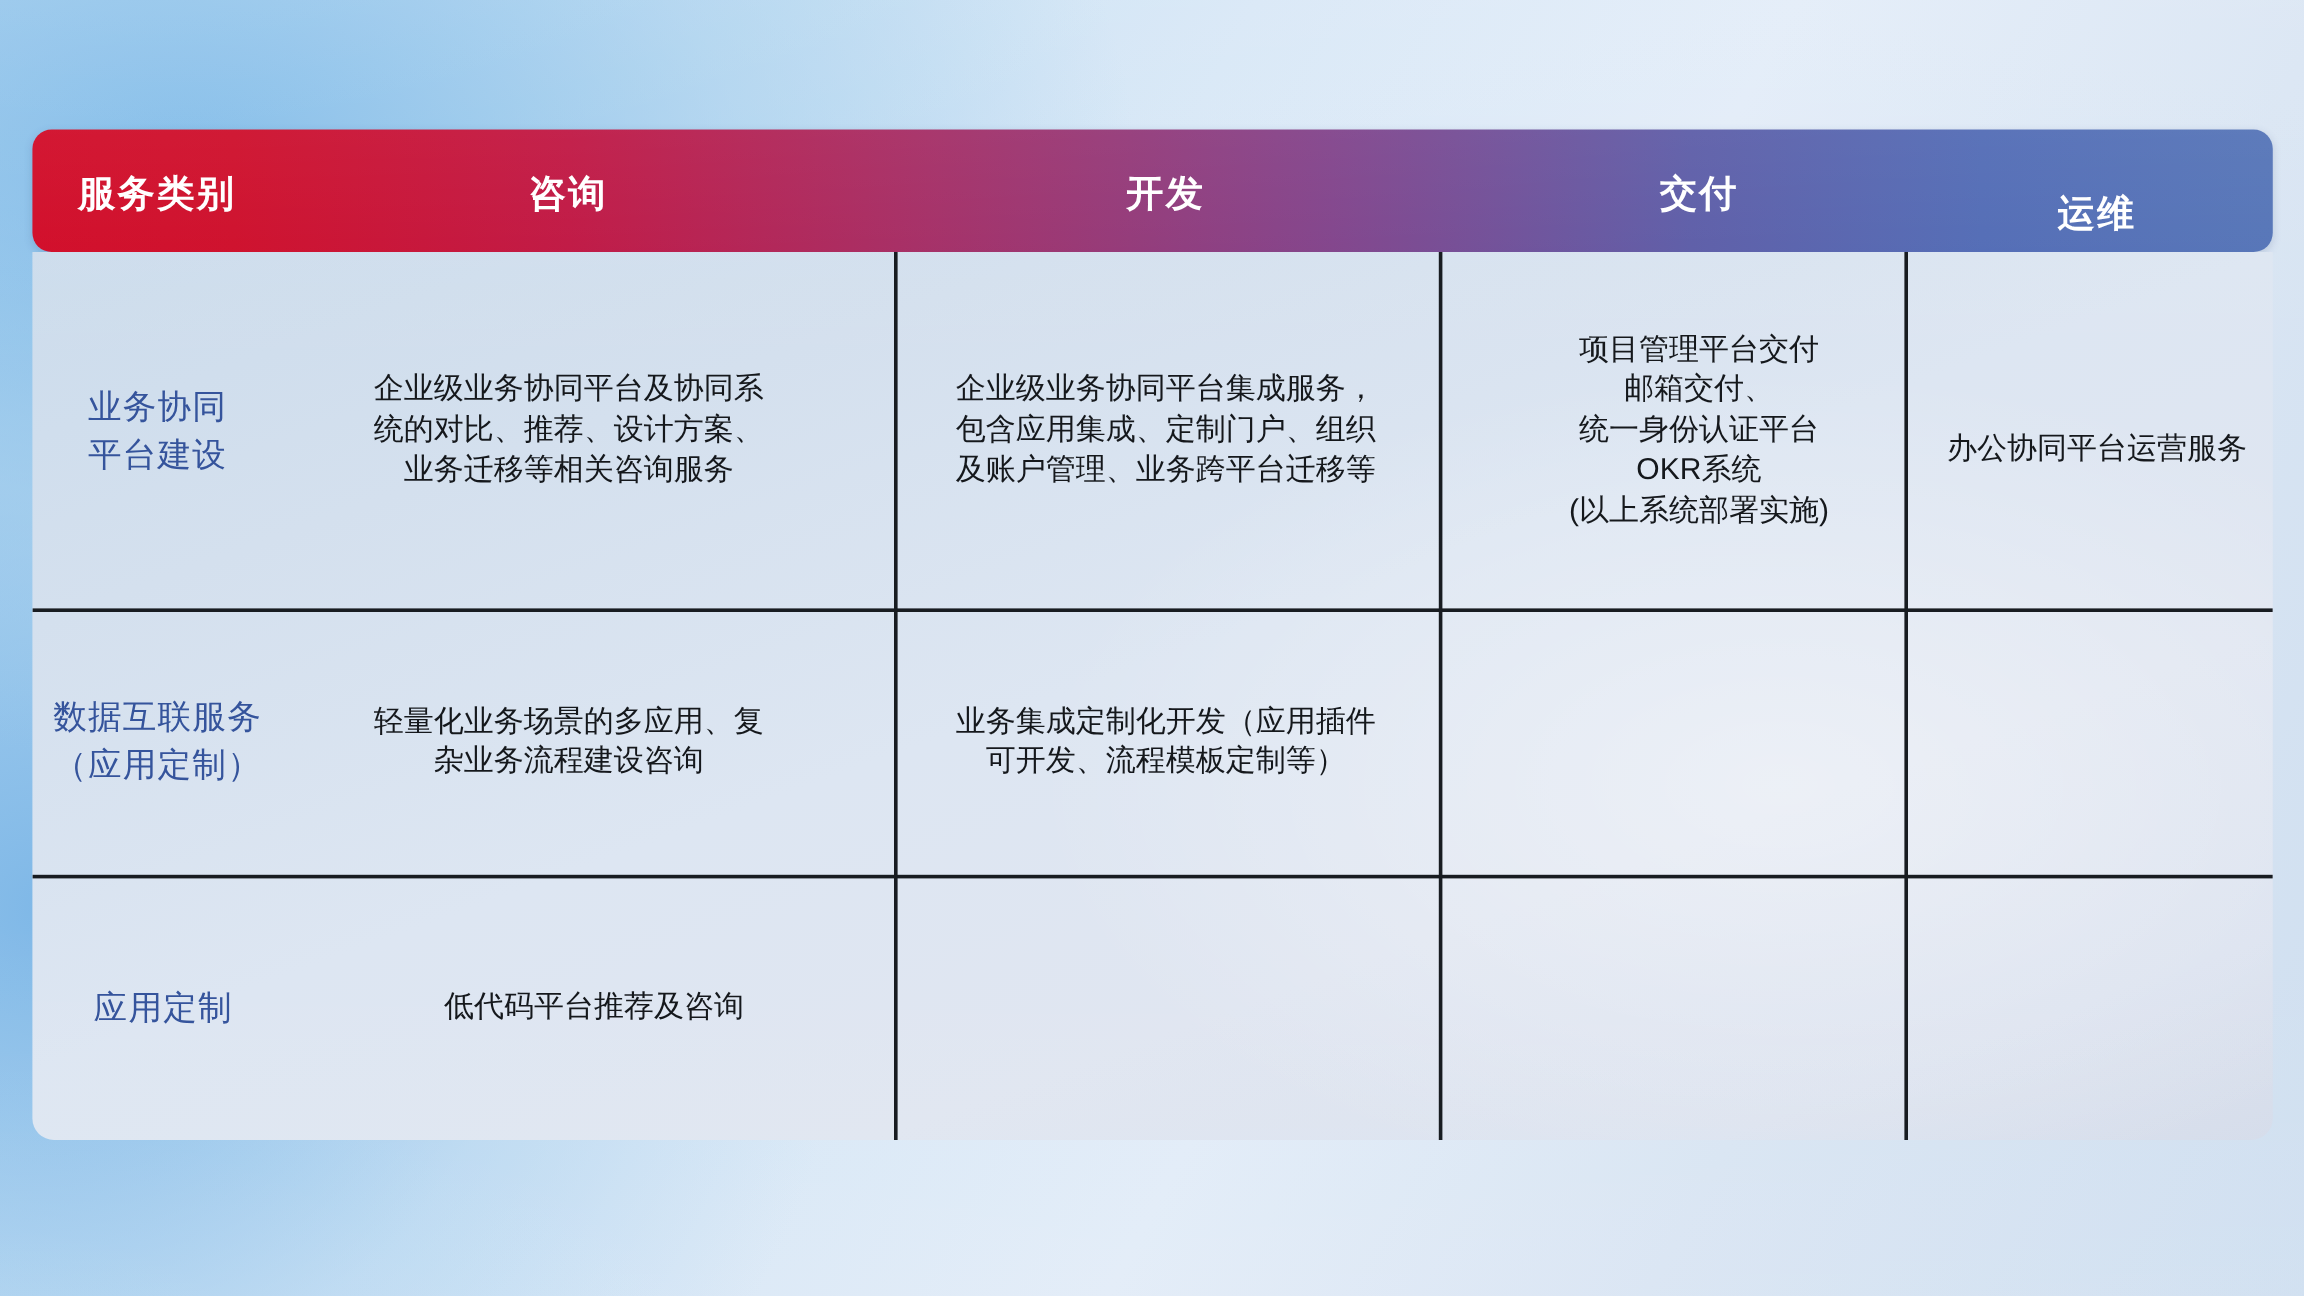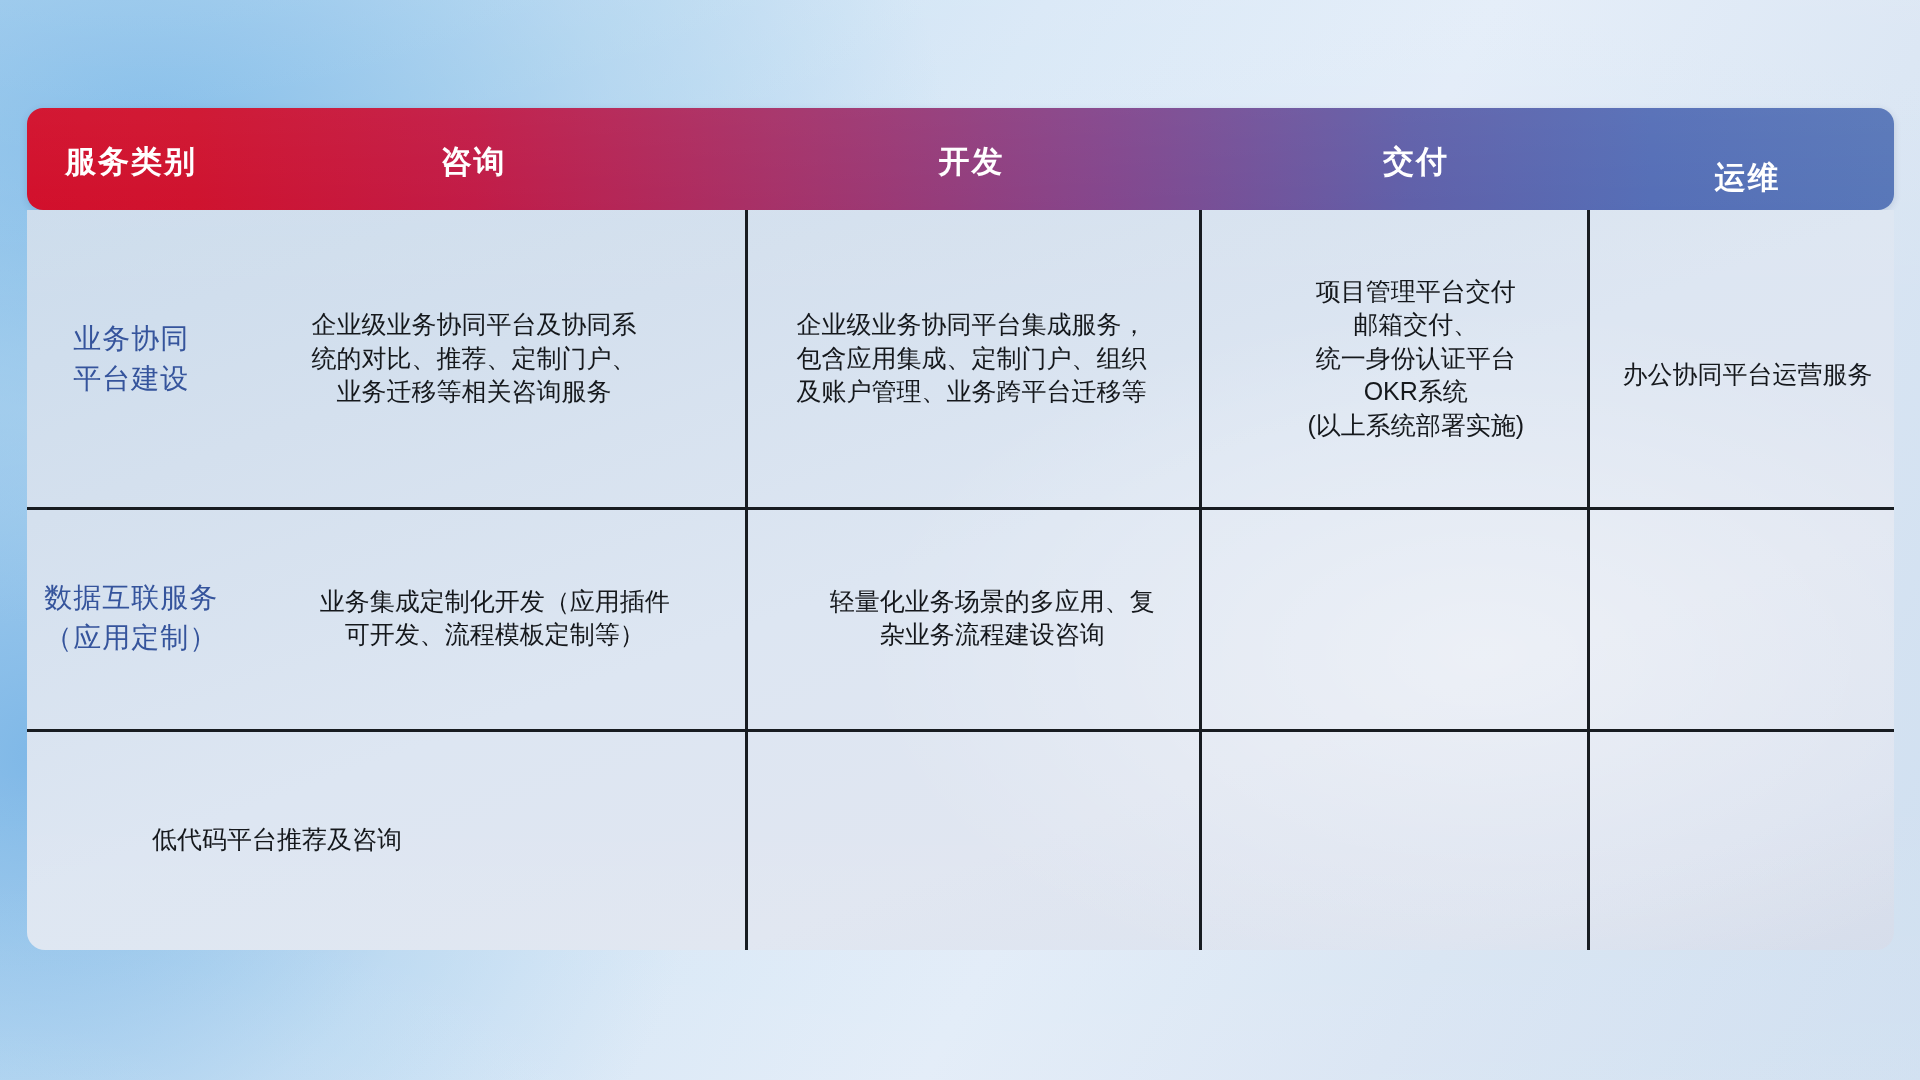--- a/index.html
+++ b/index.html
@@ -181,21 +181,21 @@
 
       <div class="rows">
 
         <div class="row row-0">
           <div class="cell cat col-0">
               <span class="txt">业务协同
 平台建设</span>
             </div>
           <div class="cell col-1">
               <span class="txt">企业级业务协同平台及协同系
-统的对比、推荐、定制门户、
+统的对比、推荐、设计方案、
 业务迁移等相关咨询服务</span>
             </div>
           <div class="cell col-2">
               <span class="txt">企业级业务协同平台集成服务，
 包含应用集成、定制门户、组织
 及账户管理、业务跨平台迁移等</span>
             </div>
           <div class="cell col-3">
               <span class="txt">项目管理平台交付
 邮箱交付、
@@ -208,39 +208,42 @@
             </div>
         </div>
 
         <div class="row-sep" style="top:297px"></div>
 
         <div class="row row-1">
           <div class="cell cat col-0">
               <span class="txt">数据互联服务
 （应用定制）</span>
             </div>
+          <div class="cell col-1">
+              <span class="txt">轻量化业务场景的多应用、复
+杂业务流程建设咨询</span>
+            </div>
           <div class="cell col-2">
               <span class="txt">业务集成定制化开发（应用插件
 可开发、流程模板定制等）</span>
             </div>
-          <div class="cell col-1">
-              <span class="txt">轻量化业务场景的多应用、复
-杂业务流程建设咨询</span>
-            </div>
           <div class="cell col-3">
               <span class="txt"></span>
             </div>
           <div class="cell col-4">
               <span class="txt"></span>
             </div>
         </div>
 
         <div class="row-sep" style="top:519px"></div>
 
         <div class="row row-2">
+          <div class="cell cat col-0">
+              <span class="txt">应用定制</span>
+            </div>
           <div class="cell col-1">
               <span class="txt">低代码平台推荐及咨询</span>
             </div>
           <div class="cell col-4">
               <span class="txt"></span>
             </div>
         </div>
 
       </div>
     </div>

